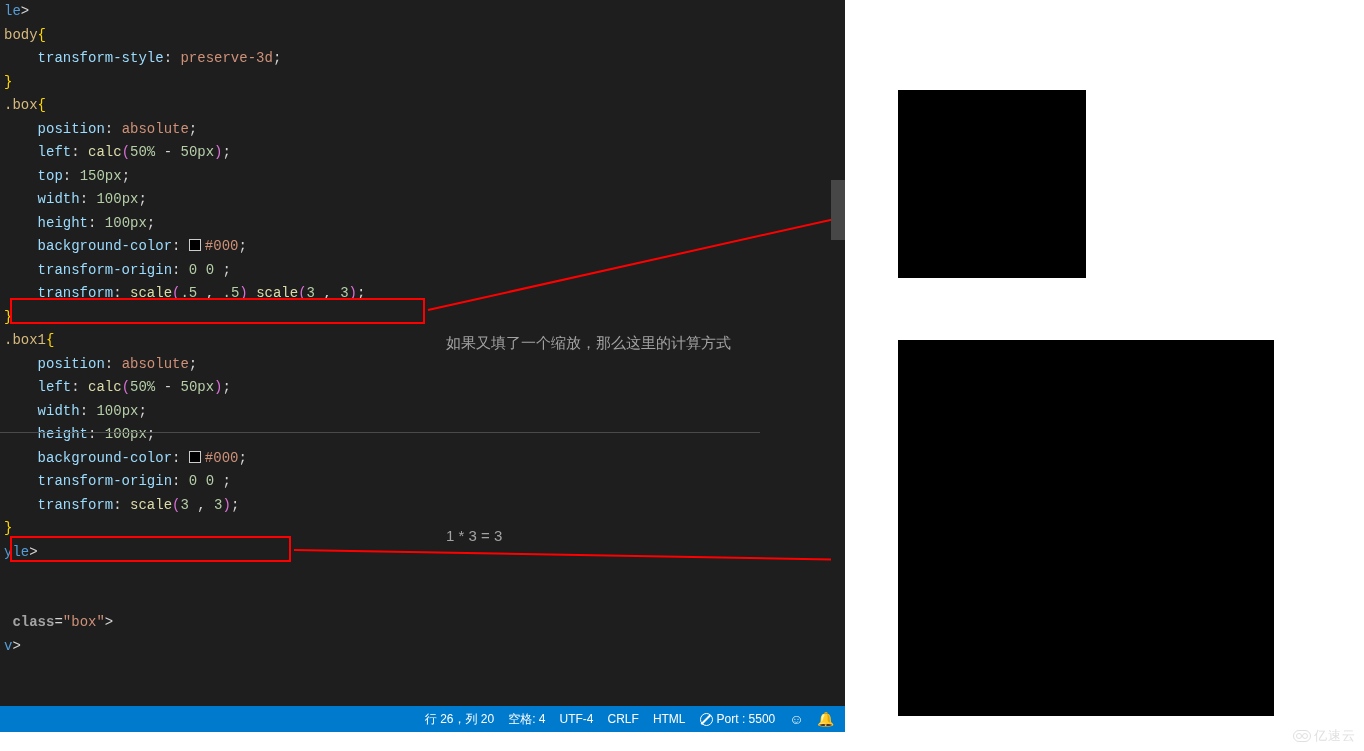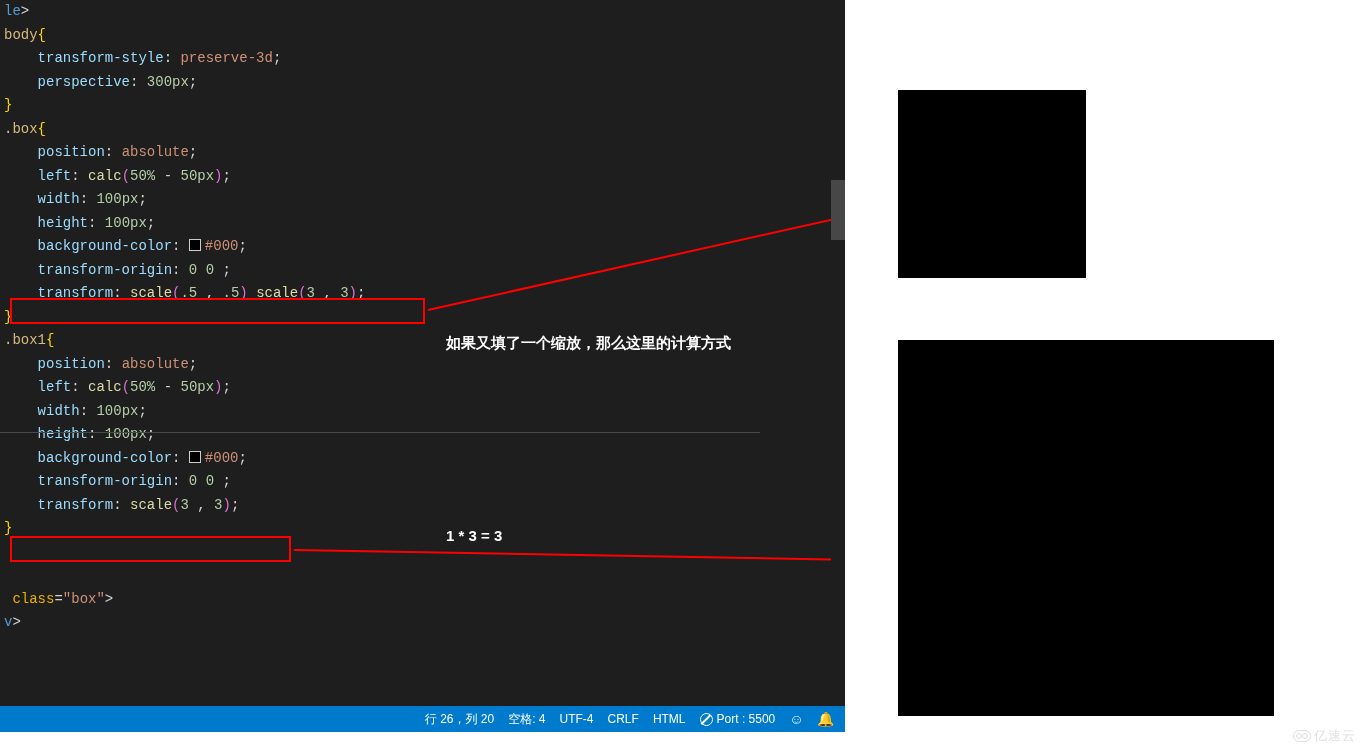--- a/index.html
+++ b/index.html
@@ -27,21 +27,21 @@
 .tk-tag     { color: #569cd6; }
 .tk-brace   { color: #ffd700; }
 .tk-selector{ color: #d7ba7d; }
 .tk-prop    { color: #9cdcfe; }
 .tk-val     { color: #ce9178; }
 .tk-func    { color: #dcdcaa; }
 .tk-num     { color: #b5cea8; }
 .tk-paren   { color: #da70d6; }
 .tk-punct   { color: #d4d4d4; }
 .tk-str     { color: #ce9178; }
-.tk-attr    { color: #eab308; }
+.tk-attr    { color: #a3a3a3; font-weight: bold; }
 .swatch {
   display: inline-block;
   width: 12px; height: 12px;
   border: 1px solid #ccc;
   background: #000;
   vertical-align: -1px;
   margin-right: 4px;
 }
 .divider {
   position: absolute;
@@ -51,24 +51,24 @@
   border-top: 1px solid #4a4a4a;
 }
 .red-box {
   position: absolute;
   border: 2px solid #ff0000;
   background: transparent;
   pointer-events: none;
 }
 .annotation {
   position: absolute;
-  color: #ffffff;
+  color: #a3a3a3;
   font-family: 'Microsoft YaHei', sans-serif;
   font-size: 15px;
-  font-weight: bold;
+  font-weight: normal;
   line-height: 1.7;
   pointer-events: none;
 }
 .arrow-svg {
   position: absolute;
   pointer-events: none;
 }
 .scrollbar-track {
   position: absolute;
   right: 0; top: 0;
@@ -154,40 +154,41 @@
 .watermark-icon::after  { width: 4px; height: 4px; right: 2px; top: 2px; }
 </style>
 </head>
 <body>
 
 <div class="editor-pane">
   <div id="code-lines">
       <div class="line"><span class="tk-tag">le</span><span class="tk-punct">&gt;</span></div>
       <div class="line"><span class="tk-selector">body</span><span class="tk-brace">{</span></div>
       <div class="line"><span>    </span><span class="tk-prop">transform-style</span><span class="tk-punct">: </span><span class="tk-val">preserve-3d</span><span class="tk-punct">;</span></div>
-      <div class="line"><span>    </span><span class="tk-prop">perspective</span><span class="tk-punct">: </span><span class="tk-num">300px</span><span class="tk-punct">;</span></div>
       <div class="line"><span class="tk-brace">}</span></div>
       <div class="line"><span class="tk-selector">.box</span><span class="tk-brace">{</span></div>
       <div class="line"><span>    </span><span class="tk-prop">position</span><span class="tk-punct">: </span><span class="tk-val">absolute</span><span class="tk-punct">;</span></div>
       <div class="line"><span>    </span><span class="tk-prop">left</span><span class="tk-punct">: </span><span class="tk-func">calc</span><span class="tk-paren">(</span><span class="tk-num">50%</span><span class="tk-punct"> - </span><span class="tk-num">50px</span><span class="tk-paren">)</span><span class="tk-punct">;</span></div>
+      <div class="line"><span>    </span><span class="tk-prop">top</span><span class="tk-punct">: </span><span class="tk-num">150px</span><span class="tk-punct">;</span></div>
       <div class="line"><span>    </span><span class="tk-prop">width</span><span class="tk-punct">: </span><span class="tk-num">100px</span><span class="tk-punct">;</span></div>
       <div class="line"><span>    </span><span class="tk-prop">height</span><span class="tk-punct">: </span><span class="tk-num">100px</span><span class="tk-punct">;</span></div>
       <div class="line"><span>    </span><span class="tk-prop">background-color</span><span class="tk-punct">: </span><span class="swatch"></span><span class="tk-val">#000</span><span class="tk-punct">;</span></div>
       <div class="line"><span>    </span><span class="tk-prop">transform-origin</span><span class="tk-punct">: </span><span class="tk-num">0</span><span class="tk-punct"> </span><span class="tk-num">0</span><span class="tk-punct"> ;</span></div>
       <div class="line"><span>    </span><span class="tk-prop">transform</span><span class="tk-punct">: </span><span class="tk-func">scale</span><span class="tk-paren">(</span><span class="tk-num">.5</span><span class="tk-punct"> , </span><span class="tk-num">.5</span><span class="tk-paren">)</span><span class="tk-punct"> </span><span class="tk-func">scale</span><span class="tk-paren">(</span><span class="tk-num">3</span><span class="tk-punct"> , </span><span class="tk-num">3</span><span class="tk-paren">)</span><span class="tk-punct">;</span></div>
       <div class="line"><span class="tk-brace">}</span></div>
       <div class="line"><span class="tk-selector">.box1</span><span class="tk-brace">{</span></div>
       <div class="line"><span>    </span><span class="tk-prop">position</span><span class="tk-punct">: </span><span class="tk-val">absolute</span><span class="tk-punct">;</span></div>
       <div class="line"><span>    </span><span class="tk-prop">left</span><span class="tk-punct">: </span><span class="tk-func">calc</span><span class="tk-paren">(</span><span class="tk-num">50%</span><span class="tk-punct"> - </span><span class="tk-num">50px</span><span class="tk-paren">)</span><span class="tk-punct">;</span></div>
       <div class="line"><span>    </span><span class="tk-prop">width</span><span class="tk-punct">: </span><span class="tk-num">100px</span><span class="tk-punct">;</span></div>
       <div class="line"><span>    </span><span class="tk-prop">height</span><span class="tk-punct">: </span><span class="tk-num">100px</span><span class="tk-punct">;</span></div>
       <div class="line"><span>    </span><span class="tk-prop">background-color</span><span class="tk-punct">: </span><span class="swatch"></span><span class="tk-val">#000</span><span class="tk-punct">;</span></div>
       <div class="line"><span>    </span><span class="tk-prop">transform-origin</span><span class="tk-punct">: </span><span class="tk-num">0</span><span class="tk-punct"> </span><span class="tk-num">0</span><span class="tk-punct"> ;</span></div>
       <div class="line"><span>    </span><span class="tk-prop">transform</span><span class="tk-punct">: </span><span class="tk-func">scale</span><span class="tk-paren">(</span><span class="tk-num">3</span><span class="tk-punct"> , </span><span class="tk-num">3</span><span class="tk-paren">)</span><span class="tk-punct">;</span></div>
       <div class="line"><span class="tk-brace">}</span></div>
+      <div class="line"><span class="tk-tag">yle</span><span class="tk-punct">&gt;</span></div>
       <div class="line">&nbsp;</div>
       <div class="line">&nbsp;</div>
       <div class="line"><span class="tk-punct"> </span><span class="tk-attr">class</span><span class="tk-punct">=</span><span class="tk-str">"box"</span><span class="tk-punct">&gt;</span></div>
       <div class="line"><span class="tk-tag">v</span><span class="tk-punct">&gt;</span></div>
     </div>
 
   <div class="divider"></div>
 
   <div class="red-box" style="left:10px; top:298px; width:415px; height:26px;"></div>
   <div class="red-box" style="left:10px; top:536px; width:281px; height:26px;"></div>

